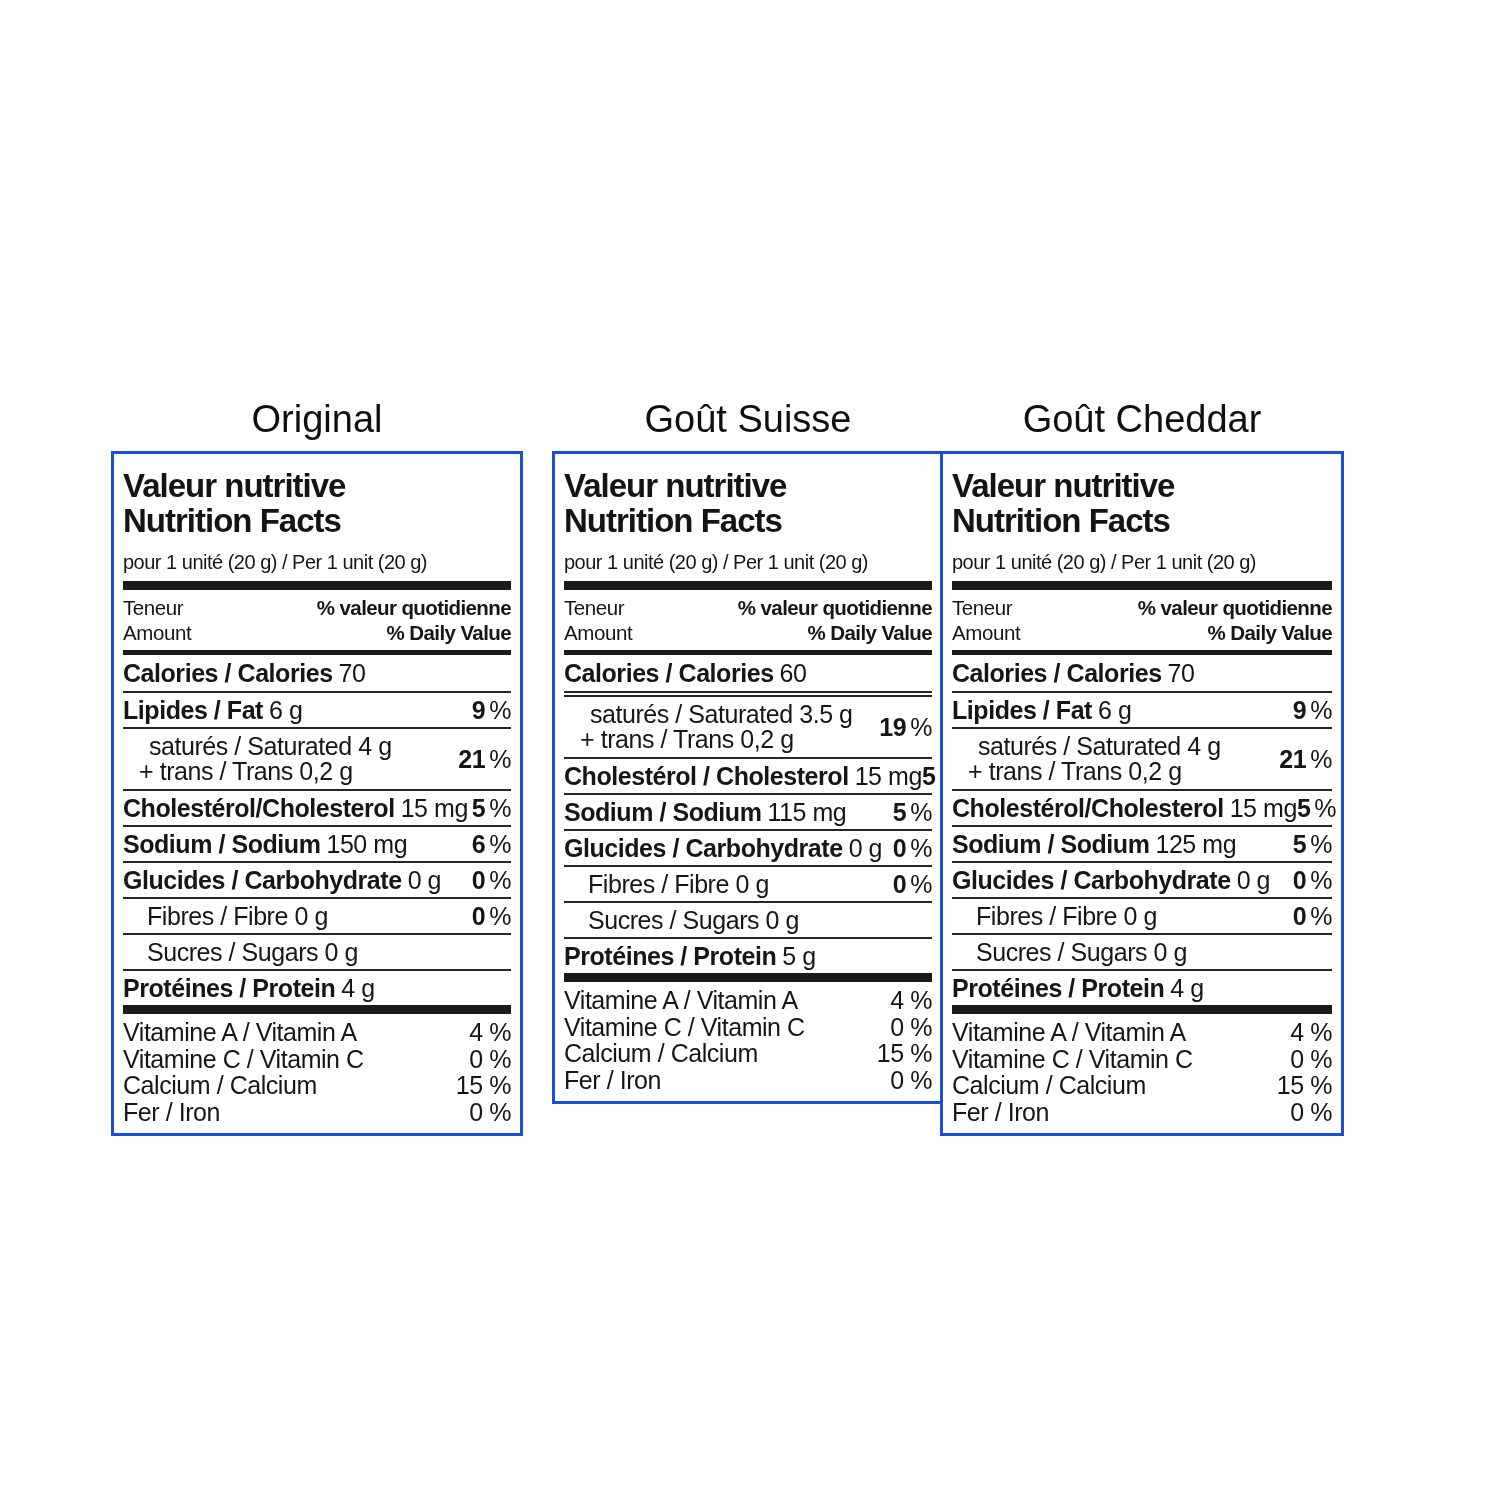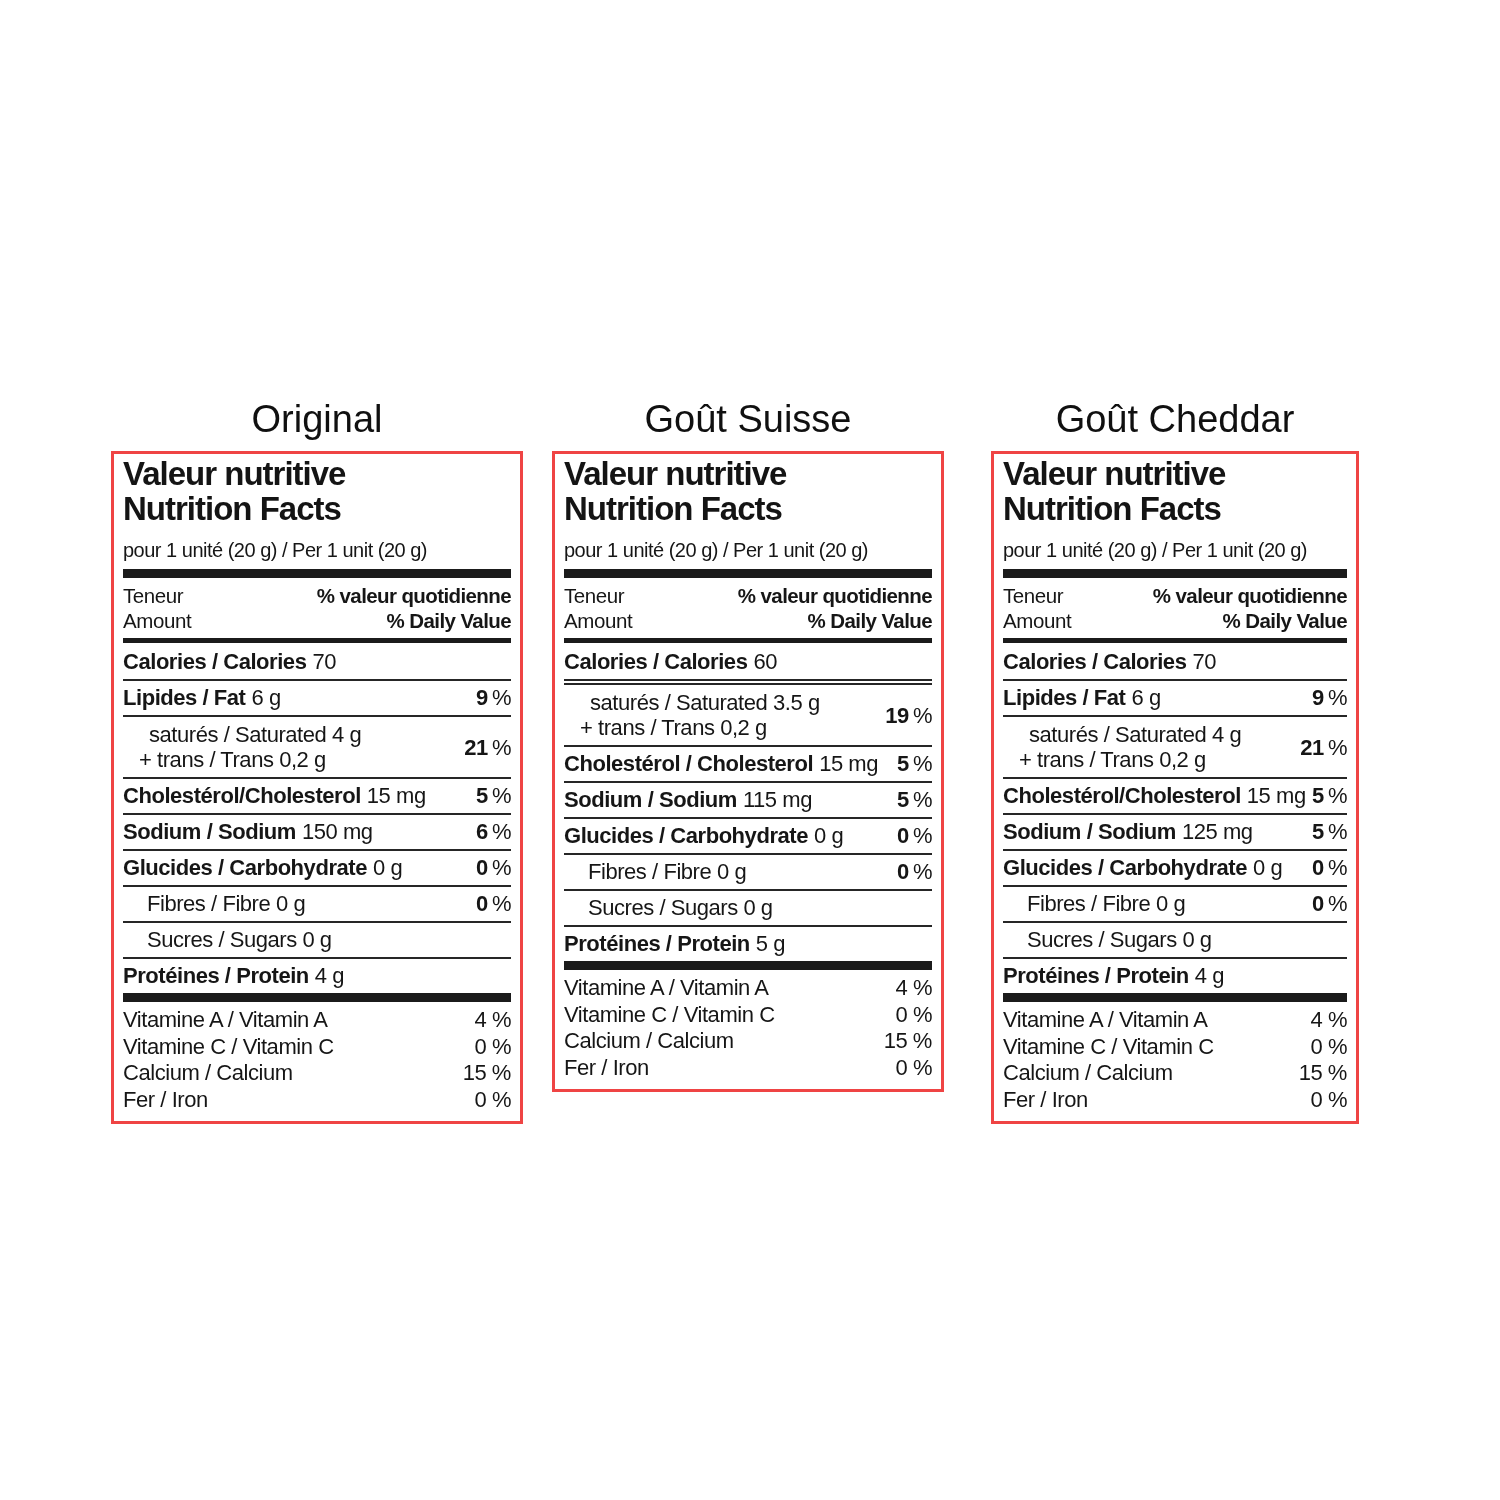--- a/index.html
+++ b/index.html
@@ -8,32 +8,32 @@
     font-family:"Liberation Sans", sans-serif;color:#161616;
     -webkit-font-smoothing:antialiased;
   }
   .col{position:absolute;top:396px;}
   .flavor-title{
     text-align:center;font-size:38px;line-height:46px;font-weight:400;
     color:#101010;margin-bottom:9px;letter-spacing:0;
   }
   .panel{
     box-sizing:border-box;width:100%;background:#fff;
-    border:3px solid #ef4444;padding:2px 9px 8px 9px;
+    border:3px solid #1d4ed8;padding:14px 9px 8px 9px;
   }
   .h1{font-weight:bold;font-size:33px;line-height:35px;letter-spacing:-1px;color:#141414;}
   .serving{font-size:20px;line-height:25px;letter-spacing:-0.5px;margin-top:12px;padding-bottom:4px;}
   .bar-thick{height:9px;background:#1b1b1b;margin:2px 0 5px 0;}
   .bar-med{height:5px;background:#1b1b1b;margin:5px 0 3px 0;}
   .sep{height:2px;background:#262626;margin:2px 0;}
   .hdr{display:flex;justify-content:space-between;font-size:20.5px;line-height:25px;letter-spacing:-0.4px;text-align:center;}
   .hdr .r{font-weight:bold;letter-spacing:-0.6px;}
   .row{
     display:flex;justify-content:space-between;align-items:baseline;
-    font-size:22px;line-height:30px;letter-spacing:-0.45px;white-space:nowrap;
+    font-size:25px;line-height:30px;letter-spacing:-0.45px;white-space:nowrap;
   }
   .row .nm b{font-weight:bold;}
   .rest{margin-left:6px;}
   .pct b{font-weight:bold;}
   .sgn{margin-left:4px;font-weight:normal;}
   .dbl{align-items:center;line-height:25px;padding:3px 0;}
   .dbl .nm{display:block;}
   .ln{display:block;}
   .ln1{padding-left:26px;}
   .ln2{padding-left:16px;}
@@ -197,21 +197,21 @@
         <span class="pct">15 %</span>
       </div>
       <div class="row">
         <span class="nm">Fer / Iron</span>
         <span class="pct">0 %</span>
       </div>
     </div>
   </div>
 </div>
 
-<div class="col" style="left:991px;width:368px">
+<div class="col" style="left:940px;width:404px">
   <div class="flavor-title">Goût Cheddar</div>
   <div class="panel">
     <div class="h1">Valeur nutritive</div>
     <div class="h1">Nutrition Facts</div>
     <div class="serving">pour 1 unité (20 g) / Per 1 unit (20 g)</div>
     <div class="bar-thick"></div>
     <div class="hdr">
       <span>Teneur</span>
       <span class="r">% valeur quotidienne</span>
     </div>

